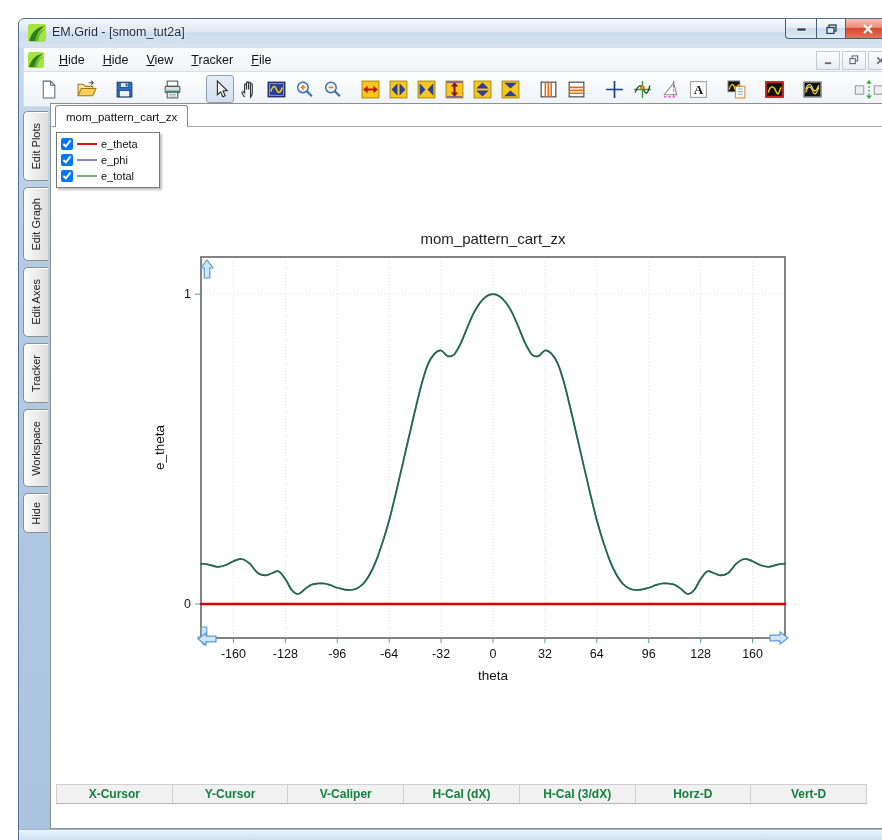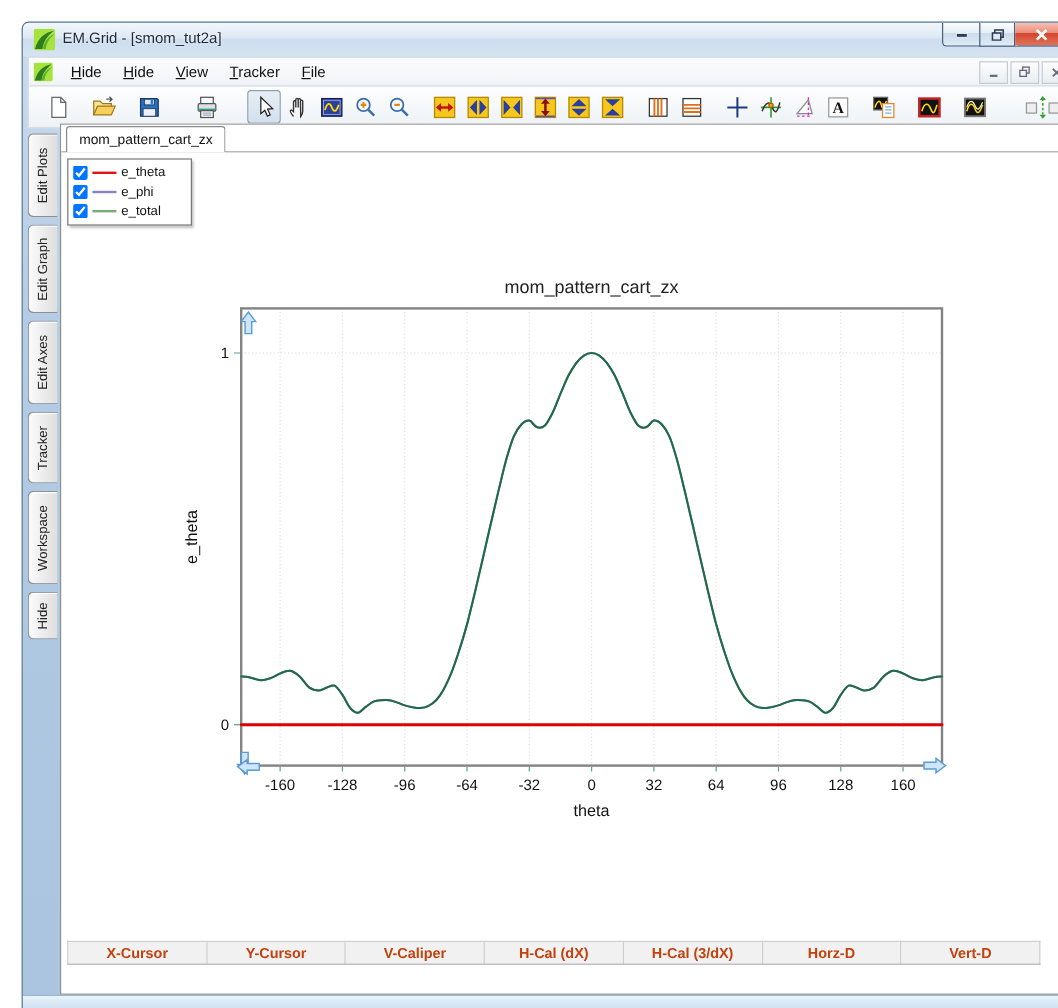--- a/index.html
+++ b/index.html
@@ -51,21 +51,21 @@
   .legend-row input{width:12px;height:12px;margin:0;}
   .legend-sample{width:20px;height:2px;flex:0 0 auto;}
   .legend-label{font-size:11px;color:#111;}
   
   #chart-svg{position:absolute;left:69px;top:119px;}
   .tick{font-size:12.5px;fill:#111;}
   .chart-title{font-size:15px;fill:#222;}
   .axis-label{font-size:13.5px;fill:#111;}
   
   .status-table{position:absolute;left:5px;top:680px;width:811px;border-collapse:collapse;table-layout:fixed;}
-  .status-table th,.status-table td{border:1px solid #cfcfcf;background:#f1f1f1;font-size:12px;color:#c2410c;
+  .status-table th,.status-table td{border:1px solid #cfcfcf;background:#f1f1f1;font-size:12px;color:#15803d;
         text-align:center;height:18px;padding:0;}
   .status-table th{font-weight:700;border-bottom:1px solid #b5b5b5;}
   .status-table{border:1px solid #a8a8a8;}
   
   .bottom-frame{position:absolute;left:0;top:810px;width:100%;height:28px;
         background:linear-gradient(#e9f3fb,#c2d8ec 55%,#b0cae4);border-top:1px solid #9db8d0;}
 </style>
 </head>
 <body>
 

